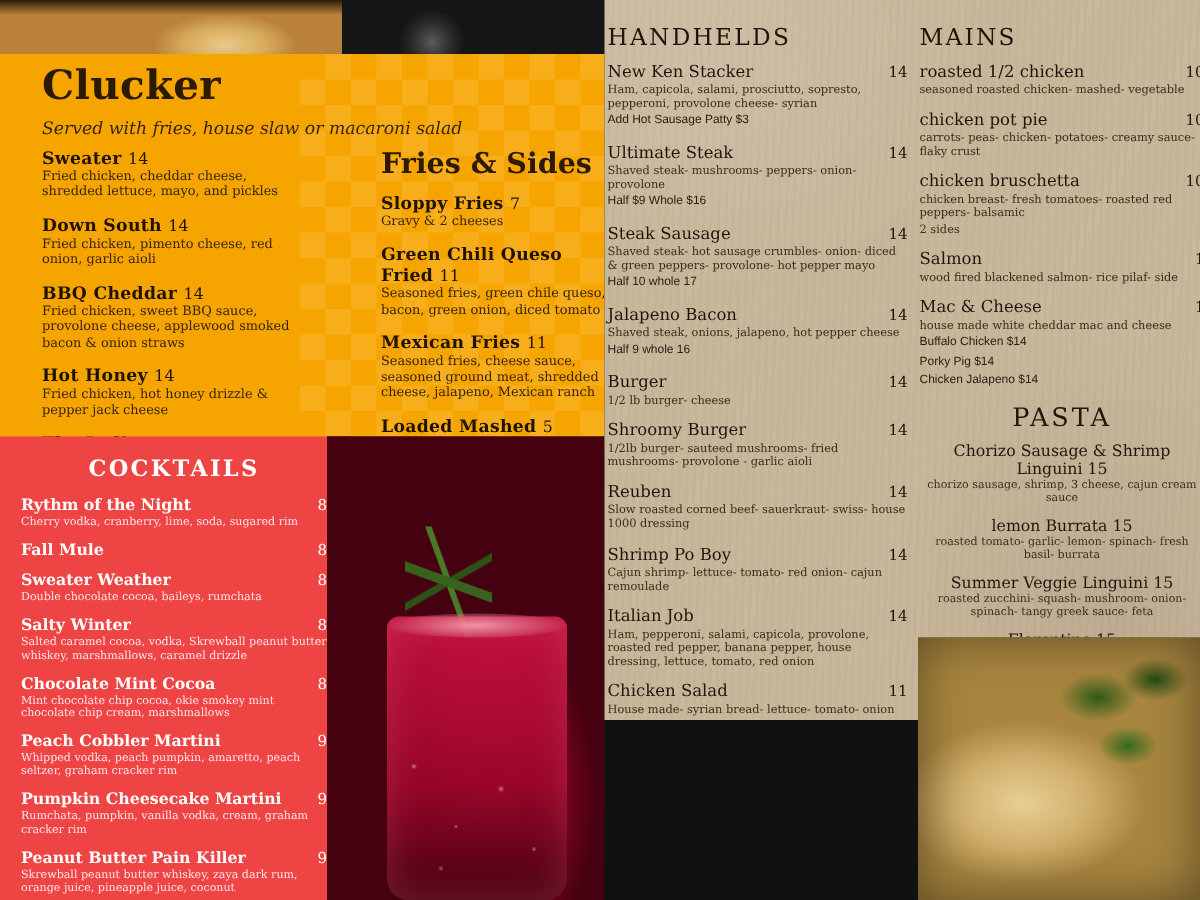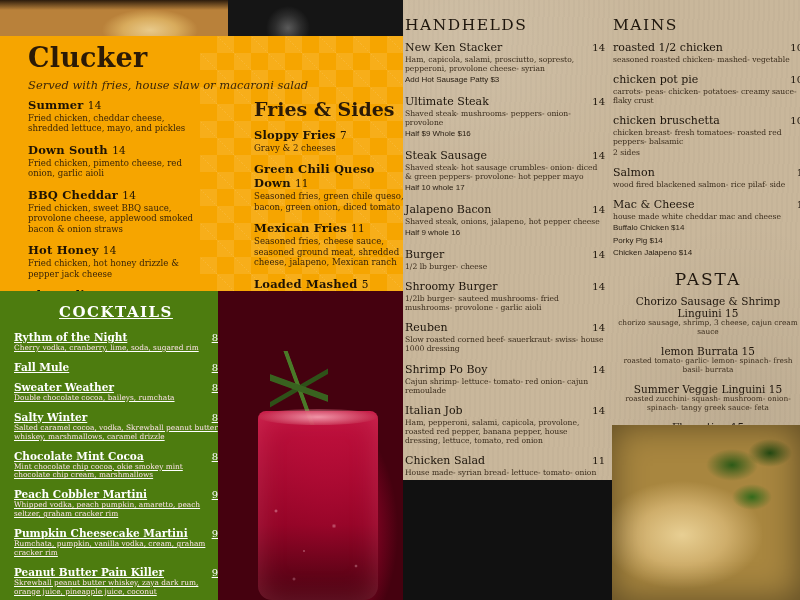--- a/index.html
+++ b/index.html
@@ -78,24 +78,23 @@
   }
   .item-price { font-weight: normal; font-size: 10.5px; }
   .item-desc {
     font-family: "DejaVu Serif", serif;
     font-size: 8.6px; line-height: 1.22; color: #3a2508; margin-top: 1px;
   }
 
   
   .cocktails {
     position: absolute; left: 0; top: 291px; width: 232px; height: 309px;
-    background: #4d7c0f;
+    background: #ef4444;
     color: #fff;
     overflow: hidden;
-    text-decoration: underline;
   }
   .cocktails-title {
     font-family: "DejaVu Serif", serif;
     font-weight: bold; font-size: 15px; letter-spacing: 1.5px;
     text-align: center; margin: 12px 0 10px 0; color: #fff;
   }
   .ck-list { padding: 0 14px; }
   .ck-item { margin-bottom: 8px; }
   .ck-row { display: flex; justify-content: space-between; align-items: baseline; }
   .ck-name {
@@ -214,21 +213,21 @@
   <div class="photo-bread"></div>
   <div class="photo-glass"></div>
 
   <div class="clucker">
     <div class="clucker-checks"></div>
     <div class="clucker-title">Clucker</div>
     <div class="clucker-sub">Served with fries, house slaw or macaroni salad</div>
 
     <div class="clucker-list">
       <div class="item">
-        <div class="item-name"><span>Summer</span> <span class="item-price">14</span></div>
+        <div class="item-name"><span>Sweater</span> <span class="item-price">14</span></div>
         <div class="item-desc">Fried chicken, cheddar cheese, shredded lettuce, mayo, and pickles</div>
       </div>
       <div class="item">
         <div class="item-name"><span>Down South</span> <span class="item-price">14</span></div>
         <div class="item-desc">Fried chicken, pimento cheese, red onion, garlic aioli</div>
       </div>
       <div class="item">
         <div class="item-name"><span>BBQ Cheddar</span> <span class="item-price">14</span></div>
         <div class="item-desc">Fried chicken, sweet BBQ sauce, provolone cheese, applewood smoked bacon &amp; onion straws</div>
       </div>
@@ -242,21 +241,21 @@
       </div>
     </div>
 
     <div class="fries-col">
       <div class="fries-head">Fries &amp; Sides</div>
       <div class="item">
         <div class="item-name"><span>Sloppy Fries</span> <span class="item-price">7</span></div>
         <div class="item-desc">Gravy &amp; 2 cheeses</div>
       </div>
       <div class="item">
-        <div class="item-name"><span>Green Chili Queso Down</span> <span class="item-price">11</span></div>
+        <div class="item-name"><span>Green Chili Queso Fried</span> <span class="item-price">11</span></div>
         <div class="item-desc">Seasoned fries, green chile queso, bacon, green onion, diced tomato</div>
       </div>
       <div class="item">
         <div class="item-name"><span>Mexican Fries</span> <span class="item-price">11</span></div>
         <div class="item-desc">Seasoned fries, cheese sauce, seasoned ground meat, shredded cheese, jalapeno, Mexican ranch</div>
       </div>
       <div class="item">
         <div class="item-name"><span>Loaded Mashed</span> <span class="item-price">5</span></div>
 
       </div>

